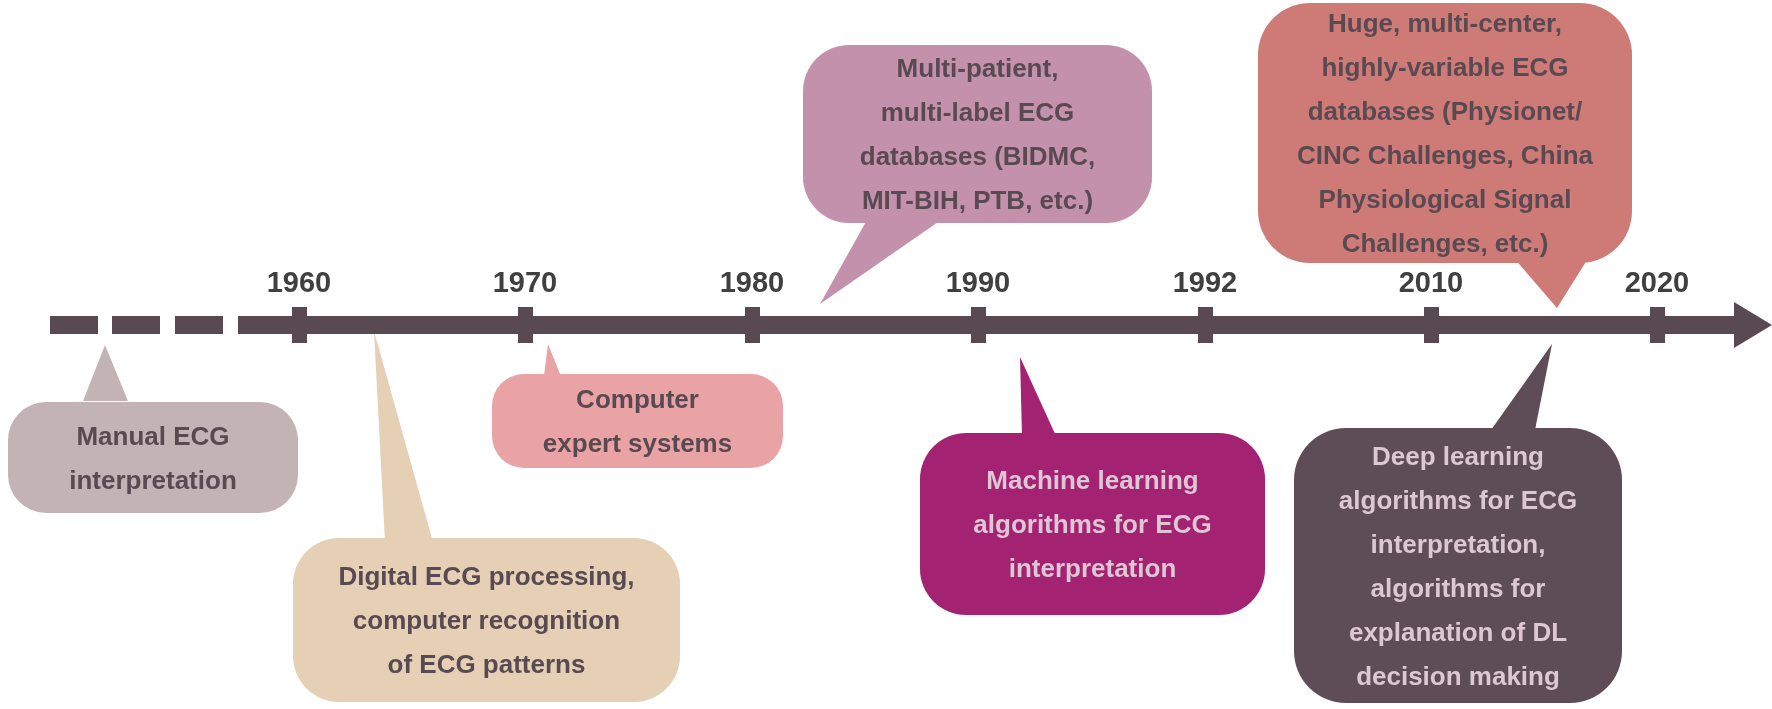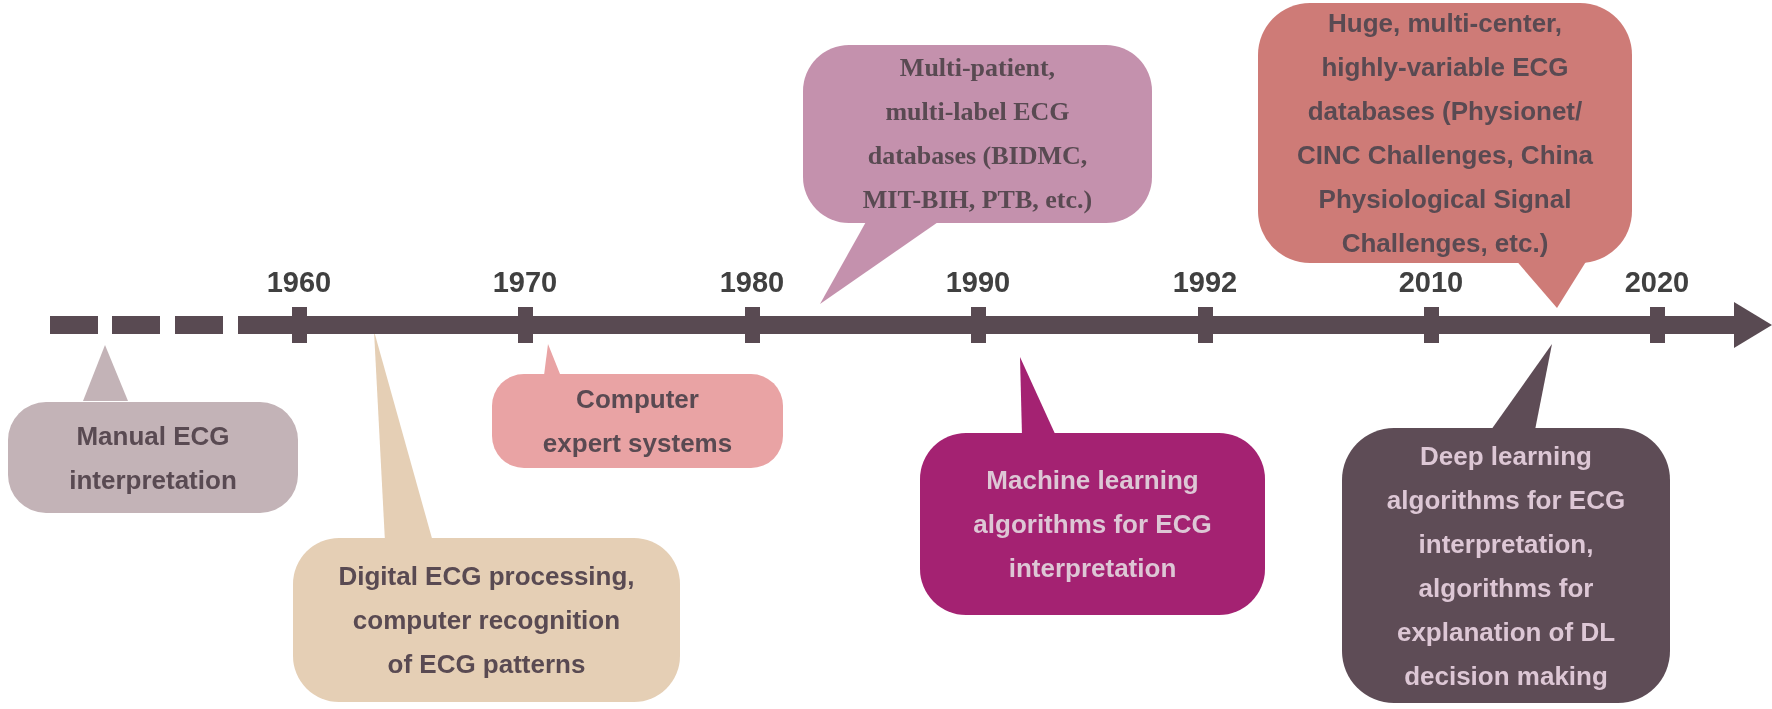--- a/index.html
+++ b/index.html
@@ -37,24 +37,24 @@
     white-space: pre-line;
     font-weight: bold;
     font-size: 26px;
     line-height: 44px;
     color: #594a52;
   }
   .bubble.light { color: #ddc7d5; }
   .b-manual       { left: 8px;    top: 402px; width: 290px; height: 111px; background: #c3b3b7; border-radius: 38px; }
   .b-digital      { left: 265px;  top: 538px; width: 387px; height: 164px; background: #e5cfb5; border-radius: 46px; margin-left: 28px; }
   .b-computer     { left: 492px;  top: 374px; width: 291px; height: 94px; background: #e9a3a4; border-radius: 32px; }
-  .b-multipatient { left: 803px;  top: 45px;  width: 349px; height: 178px; background: #c491ad; border-radius: 46px; font-family: Liberation Serif, serif; }
+  .b-multipatient { left: 803px;  top: 45px;  width: 349px; height: 178px; background: #c491ad; border-radius: 46px; }
   .b-huge         { left: 1258px; top: 3px;   width: 374px; height: 260px; background: #ce7b77; border-radius: 52px; }
   .b-machine      { left: 920px;  top: 433px; width: 345px; height: 182px; background: #a42272; border-radius: 46px; }
-  .b-deep         { left: 1342px; top: 428px; width: 328px; height: 275px; background: #5e4c56; border-radius: 52px; }
+  .b-deep         { left: 1294px; top: 428px; width: 328px; height: 275px; background: #5e4c56; border-radius: 52px; }
 </style>
 </head>
 <body>
 
 <div class="canvas">
 
   <svg class="layer-svg" width="1772" height="709" viewBox="0 0 1772 709">
 
     <polygon points="105,345 83,401 128,401" fill="#c3b3b7"></polygon>
     <polygon points="374,331 385,542 433,542" fill="#e5cfb5"></polygon>

